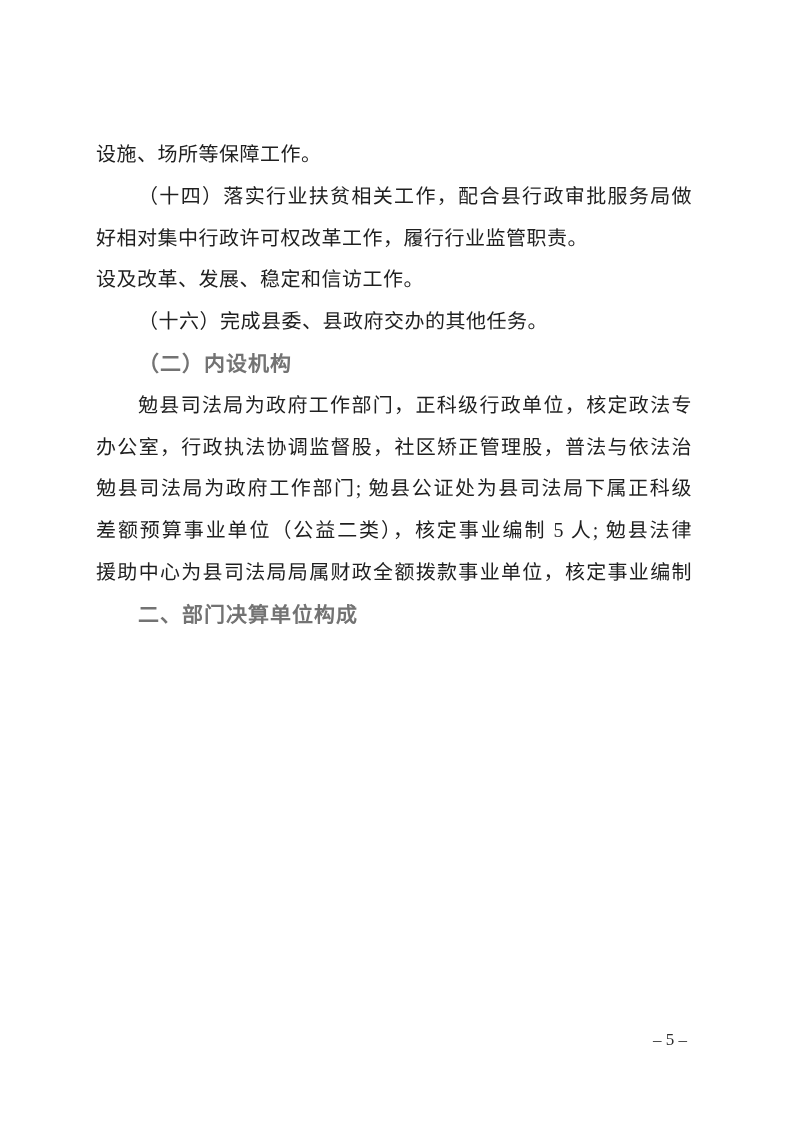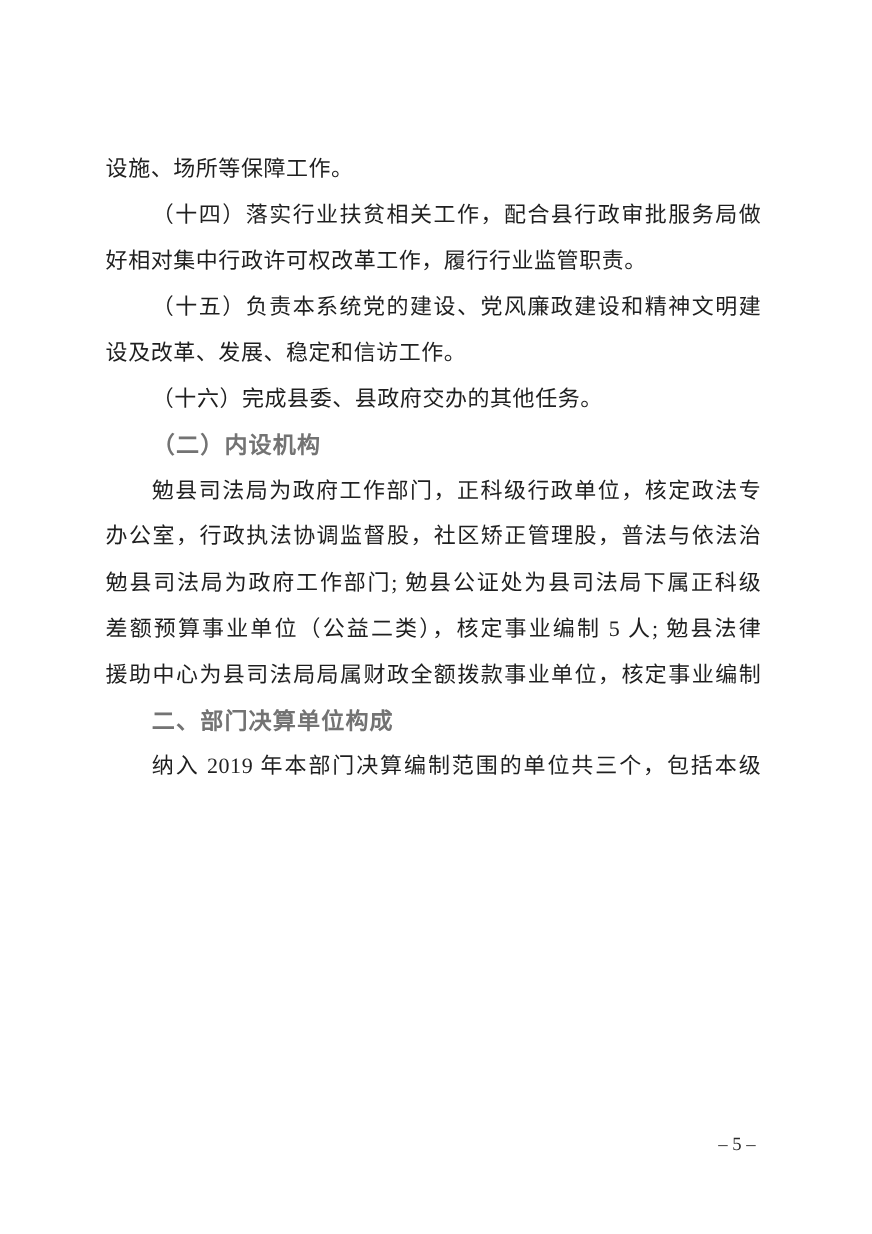--- a/index.html
+++ b/index.html
@@ -55,27 +55,25 @@
   }
 </style>
 </head>
 <body>
 
 <div class="page">
   <div class="doc-content">
     <div class="line">设施、场所等保障工作。</div>
     <div class="line indent stretch">（十四）落实行业扶贫相关工作，配合县行政审批服务局做</div>
     <div class="line">好相对集中行政许可权改革工作，履行行业监管职责。</div>
-    <div class="line indent stretch">（十五）负责本系统党的建设、党风廉政建设和精神文明建</div>
     <div class="line">设及改革、发展、稳定和信访工作。</div>
     <div class="line indent">（十六）完成县委、县政府交办的其他任务。</div>
     <div class="line indent heading">（二）内设机构</div>
     <div class="line indent stretch">勉县司法局为政府工作部门，正科级行政单位，核定政法专</div>
     <div class="line stretch">办公室，行政执法协调监督股，社区矫正管理股，普法与依法治</div>
     <div class="line stretch">勉县司法局为政府工作部门; 勉县公证处为县司法局下属正科级</div>
     <div class="line stretch">差额预算事业单位（公益二类），核定事业编制 5 人; 勉县法律</div>
     <div class="line stretch">援助中心为县司法局局属财政全额拨款事业单位，核定事业编制</div>
     <div class="line indent heading">二、部门决算单位构成</div>
-    <div class="line indent stretch">纳入 2019 年本部门决算编制范围的单位共三个，包括本级</div>
   </div>
 
   <div class="page-number">– 5 –</div>
 </div>
 
 </body></html>

